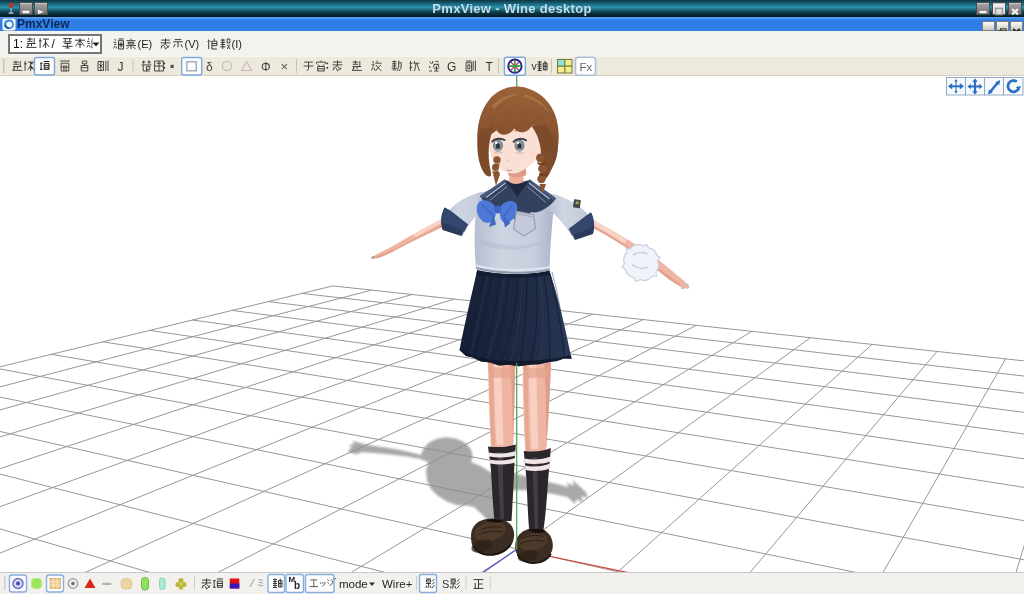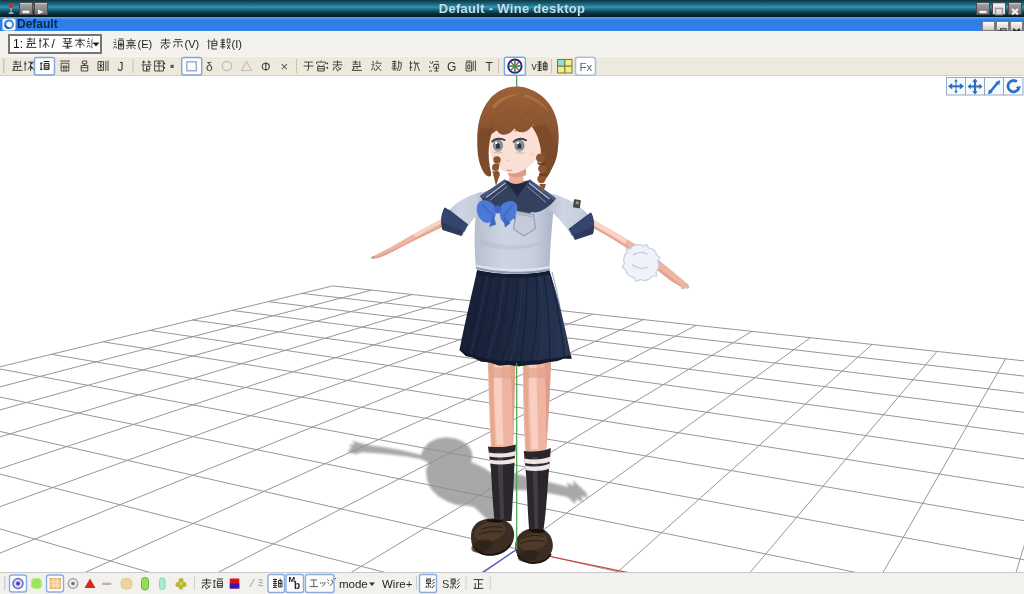--- a/index.html
+++ b/index.html
@@ -11,21 +11,21 @@
 #row2 .t{position:absolute;left:17px;top:0;font-size:12px;font-weight:bold;color:#0a2a52;line-height:14px}
 .xbtn{position:absolute;top:3.5px;width:13px;height:10px;background:linear-gradient(180deg,#fdfdfb,#cdc9bf);border:1px solid #827e74;border-radius:1px;text-align:center}
 #row3{left:0;top:31px;width:1024px;height:25px;background:#f3f2ef}
 #combo{position:absolute;left:8px;top:34px;width:94px;height:20px;background:#fff;border:2px solid #757575}
 #row4{left:0;top:56px;width:1024px;height:20px;background:#edeadd;border-top:1px solid #f8f6ee;border-bottom:1px solid #d6d2c2}
 #vp{left:0;top:76px;width:1024px;height:496px;background:#fff}
 #row5{left:0;top:572px;width:1024px;height:22px;background:#f2f1ee;border-top:1px solid #c9c9c9}
 </style></head><body>
 
 <div class="abs" id="row1">
- <div class="title">Default - Wine desktop</div>
+ <div class="title">PmxView - Wine desktop</div>
  <svg class="abs" style="left:5px;top:2px" width="12" height="14" viewBox="0 0 12 14">
    <path d="M3.5 1 C3 4 4.5 6 6 6 C7.5 6 9 4 8.5 1 Z" fill="#b8352c"></path>
    <rect x="5.6" y="6" width="0.9" height="4.5" fill="#ddd"></rect>
    <rect x="3.6" y="10.6" width="5" height="1.2" fill="#ddd" rx="0.5"></rect>
  </svg>
  <div class="wbtn" style="left:19px"><svg width="12" height="11">
         <rect x="2.4" y="4.6" width="7" height="2.6" fill="#f2f2f2"></rect>
       </svg></div>
  <div class="wbtn" style="left:34px"><svg width="12" height="11">
         <path d="M3 3.5 L8.8 5.9 L3 8.3 Z" fill="#f2f2f2"></path>
@@ -40,21 +40,21 @@
         <path d="M3 3 L9 8.4 M9 3 L3 8.4" stroke="#f4f4f4" stroke-width="2.2"></path>
       </svg></div>
 </div>
 
 <div class="abs" id="row2">
  <svg class="abs" style="left:2px;top:0.5px" width="14" height="13" viewBox="0 0 14 13">
   <rect x="0.5" y="0.5" width="13" height="12" rx="2" fill="#f4f8fd" stroke="#9dbde0" stroke-width="0.8"></rect>
   <path d="M7 1.6 C3.6 1.6 1.8 4.4 2.2 7 C2.6 9.8 5.2 11.4 7.8 11 C10.4 10.6 12 8.6 11.9 6.2 C11.8 3.6 9.8 1.6 7 1.6 Z M7.2 3.4 C9 3.4 10.2 4.6 10.3 6.2 C10.4 7.9 9.2 9.3 7.4 9.4 C5.6 9.5 4.2 8.3 4.1 6.6 C4 4.9 5.4 3.4 7.2 3.4 Z" fill="#2e86d8" fill-rule="evenodd"></path>
   <path d="M4.1 6.6 C4.2 8.3 5.6 9.5 7.4 9.4 L7.6 11 C5.1 11.3 2.7 9.7 2.2 7 Z" fill="#125a9e"></path>
  </svg>
- <div class="t">Default</div>
+ <div class="t">PmxView</div>
  <div class="xbtn" style="left:982px"><svg width="11" height="8">
         <rect x="1.8" y="5" width="6.4" height="1.9" fill="#2e2e2e"></rect>
       </svg></div>
  <div class="xbtn" style="left:996px"><svg width="11" height="8">
         <rect x="3.6" y="0.8" width="5.4" height="4" fill="none" stroke="#3a3a3a" stroke-width="1.1"></rect>
         <rect x="1.4" y="2.8" width="5.4" height="4" fill="#e9e5dc" stroke="#3a3a3a" stroke-width="1.1"></rect>
       </svg></div>
  <div class="xbtn" style="left:1009.5px"><svg width="11" height="8">
         <path d="M2.2 0.8 L8.8 6.8 M8.8 0.8 L2.2 6.8" stroke="#222" stroke-width="1.8"></path>
       </svg></div>

